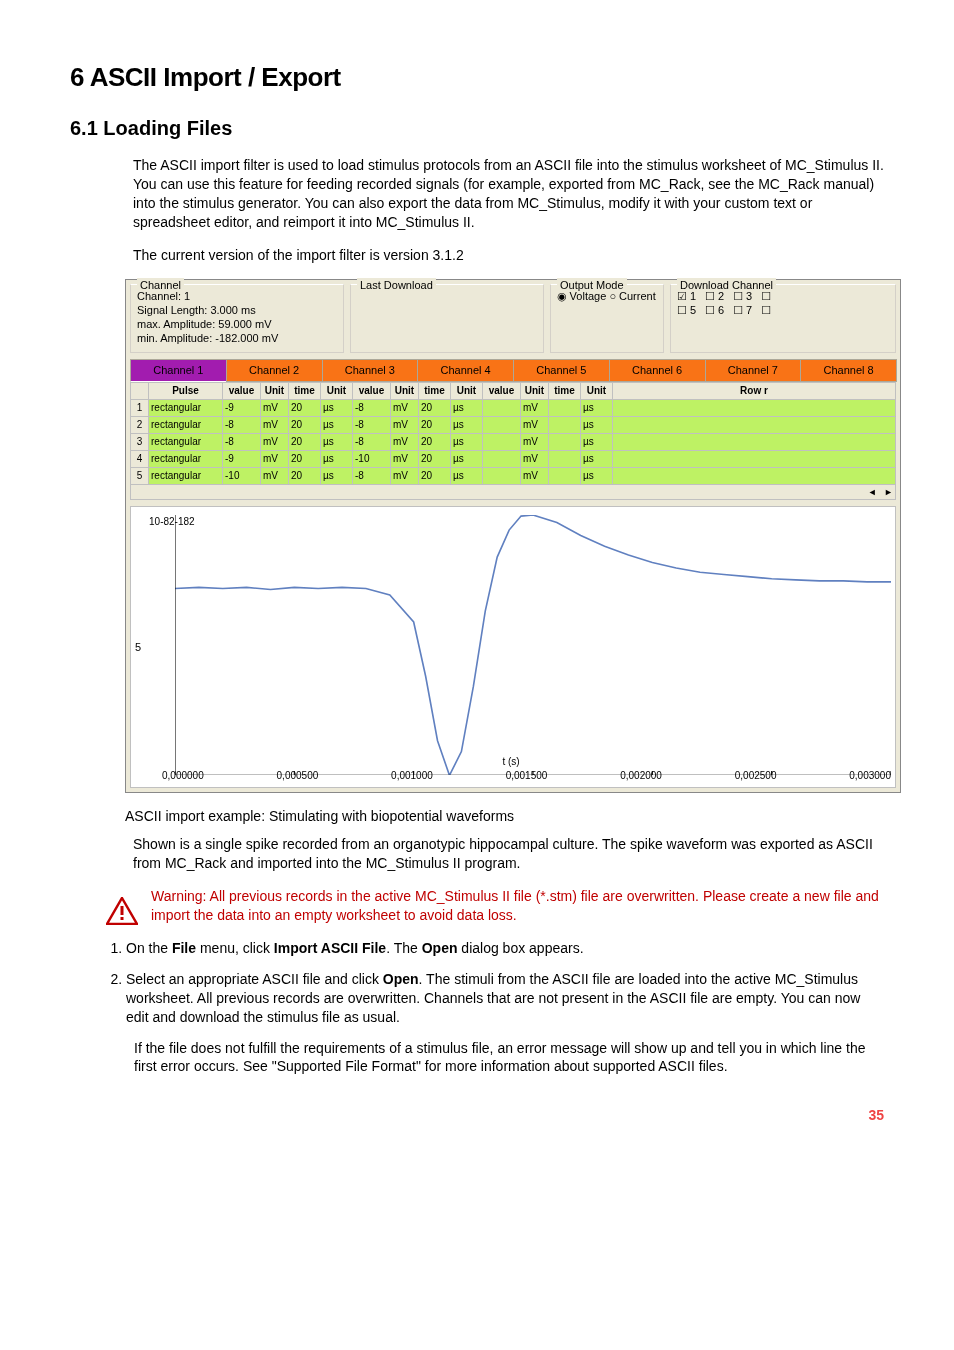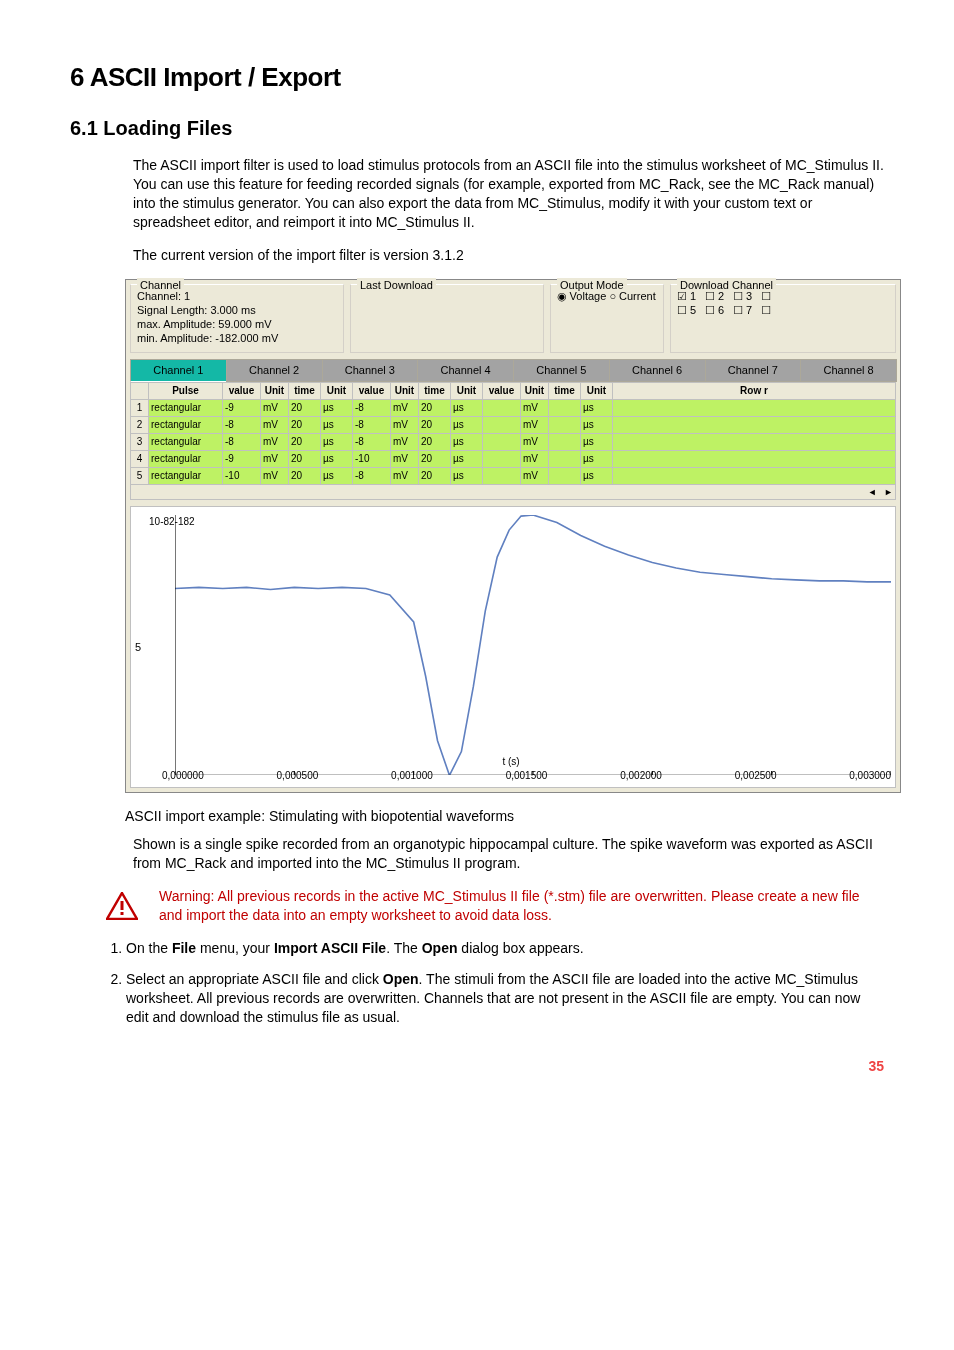--- a/index.html
+++ b/index.html
@@ -19,21 +19,21 @@
     letter-spacing: -0.5px;
   }
   h2 {
     font-size: 20px;
     font-weight: 800;
     margin: 0 0 14px 0;
   }
   .body-indent { margin-left: 55px; }
   p { margin: 0 0 14px 8px; }
   .sub-h { font-weight: 400; margin: 10px 0 10px 0; font-size: 14px; }
-  .warn-block { display:flex; align-items:center; gap:21px; margin: 14px 0 14px 36px; }
+  .warn-block { display:flex; align-items:flex-end; gap:13px; margin: 14px 0 14px 36px; }
   .warn-text { color:#c00000; font-size:14px; }
   ol { margin: 0 0 14px 36px; padding-left: 20px; }
   li { margin-bottom: 12px; }
   .b { font-weight:700; }
   .page-num { text-align:right; font-weight:700; color:#ef4444; margin-top:30px; }
 
   
   .app-screenshot {
     border:1px solid #888;
     background:#ece9d8;
@@ -66,25 +66,25 @@
   .dl-box     { flex:1; }
   .chk { display:inline-flex; align-items:center; gap:3px; margin-right:6px; }
   .radio { display:inline-flex; align-items:center; gap:3px; margin-bottom:2px;}
   .channel-info { font-size:11px; line-height:1.3; }
 
   
   .tabs { display:flex; margin-top:6px; }
   .tab {
     flex:1; text-align:center; padding:3px 0;
     border:1px solid #aca899;
-    background:#a3a3a3;
+    background:#f97316;
     font-size:11px;
     margin-right:-1px;
   }
-  .tab.active { background:#14b8a6; border-bottom-color:#fff; }
+  .tab.active { background:#a21caf; border-bottom-color:#fff; }
 
   
   .stim-table { width:100%; border-collapse:collapse; background:#bef264; font-size:10px; table-layout:fixed; }
   .stim-table th, .stim-table td { border:1px solid #c0c0c0; padding:1px 2px; height:14px; overflow:hidden; white-space:nowrap; }
   .stim-table th { background:#ece9d8; font-weight:700; }
   .row-num { background:#ece9d8; text-align:center; width:18px; }
   .scroll-hint { display:flex; justify-content:flex-end; background:#ece9d8; border:1px solid #c0c0c0; border-top:none; height:14px; align-items:center; font-size:9px; padding:0 2px; }
 
   
   .plot-wrap { background:#fff; border:1px solid #c0c0c0; margin-top:6px; position:relative; height:280px; }
@@ -328,20 +328,21 @@
   <svg class="warn-icon" viewBox="0 0 32 28">
     <polygon points="16,1 31,27 1,27" fill="#fff" stroke="#c00000" stroke-width="2.5"></polygon>
     <rect x="14.5" y="9" width="3" height="9" fill="#c00000"></rect>
     <rect x="14.5" y="20" width="3" height="3" fill="#c00000"></rect>
   </svg>
   <div class="warn-text">Warning: All previous records in the active MC_Stimulus II file (*.stm) file are overwritten. Please create a new file and import the data into an empty worksheet to avoid data loss.</div>
 </div>
 
 <ol>
   <li>
-    <span>On the </span><span class="b">File</span><span> menu, your </span><span class="b">Import ASCII File</span><span>. The </span><span class="b">Open</span><span> dialog box appears.</span>
+    <span>On the </span><span class="b">File</span><span> menu, click </span><span class="b">Import ASCII File</span><span>. The </span><span class="b">Open</span><span> dialog box appears.</span>
   </li>
   <li>
     <span>Select an appropriate ASCII file and click </span><span class="b">Open</span><span>. The stimuli from the ASCII file are loaded into the active MC_Stimulus worksheet. All previous records are overwritten. Channels that are not present in the ASCII file are empty. You can now edit and download the stimulus file as usual.</span>
+    <p style="margin-top:12px">If the file does not fulfill the requirements of a stimulus file, an error message will show up and tell you in which line the first error occurs. See "Supported File Format" for more information about supported ASCII files.</p>
   </li>
 </ol>
 
 <div class="page-num">35</div>
 
 </body></html>

